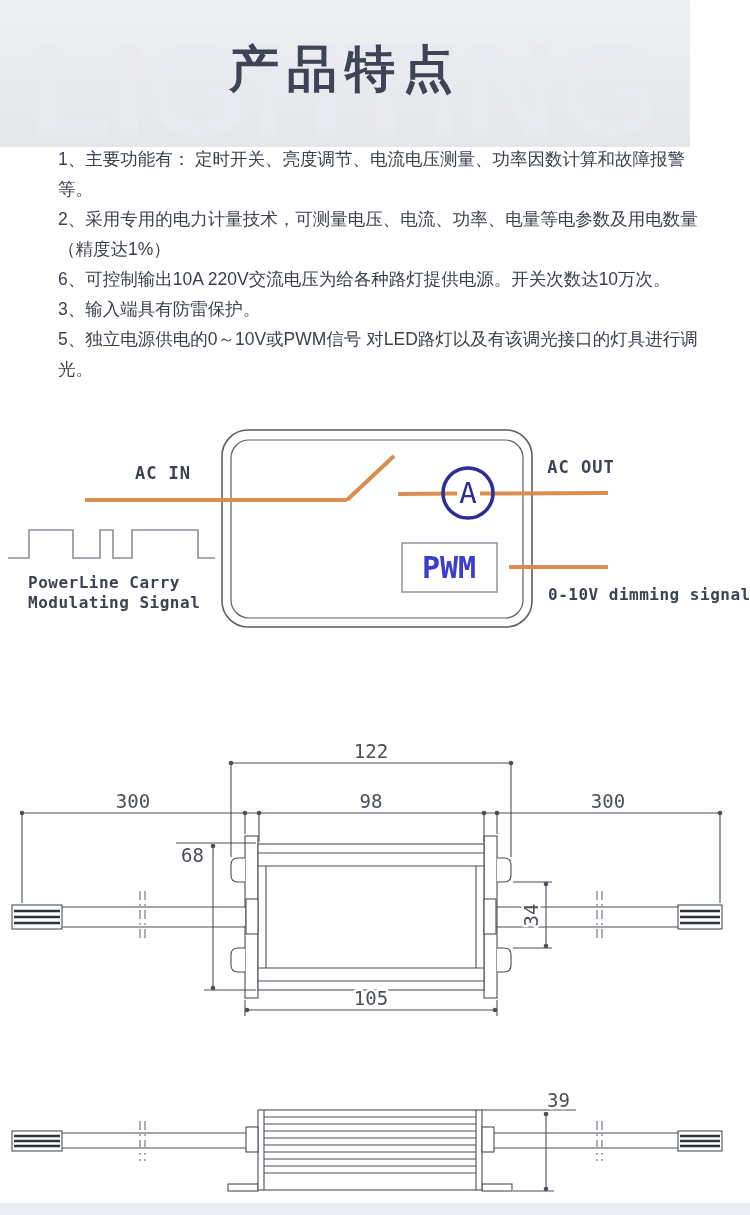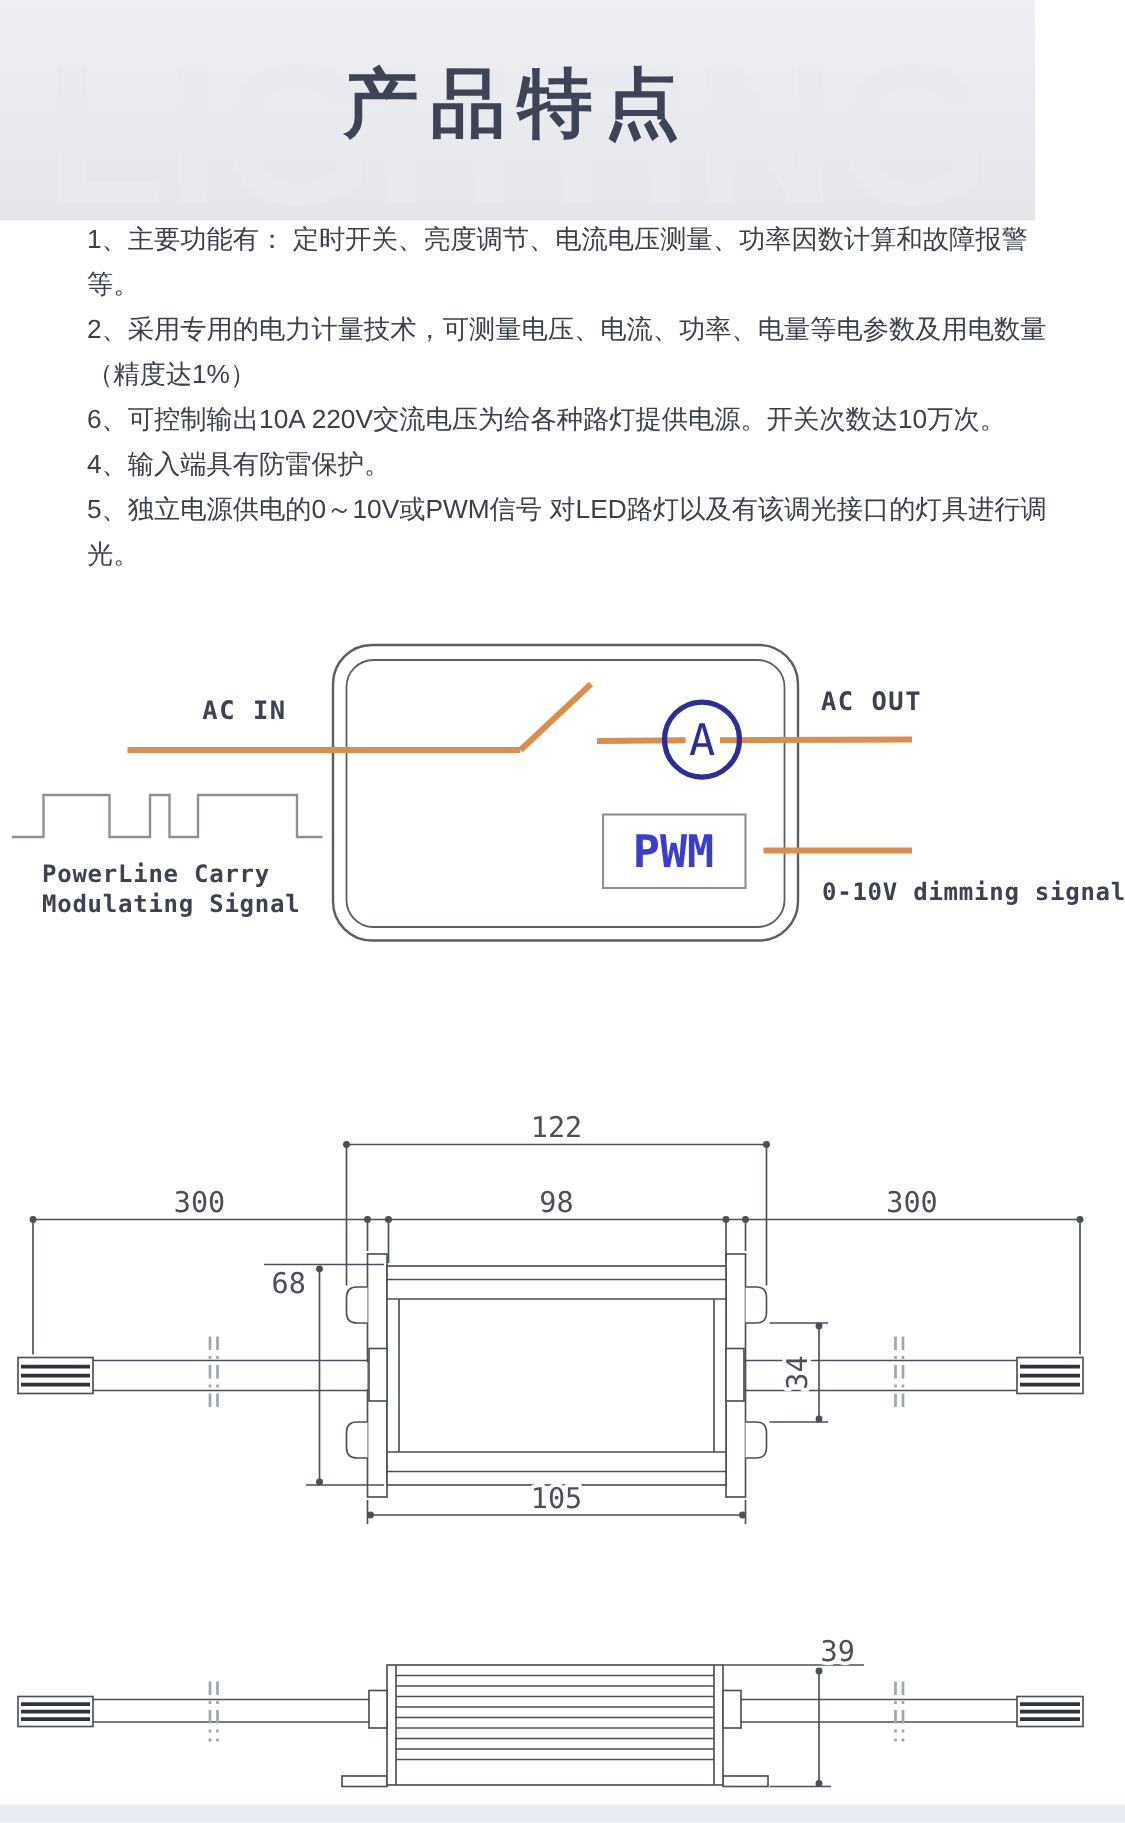--- a/index.html
+++ b/index.html
@@ -64,21 +64,21 @@
 
 <div class="header">
   <div class="watermark">LIGHTING</div>
   <h1 class="page-title">产品特点</h1>
 </div>
 
 <div class="features">
   <p>1、主要功能有： 定时开关、亮度调节、电流电压测量、功率因数计算和故障报警等。</p>
   <p>2、采用专用的电力计量技术，可测量电压、电流、功率、电量等电参数及用电数量（精度达1%）</p>
   <p>6、可控制输出10A 220V交流电压为给各种路灯提供电源。开关次数达10万次。</p>
-  <p>4、输入端具有防雷保护。</p>
+  <p>3、输入端具有防雷保护。</p>
   <p>5、独立电源供电的0～10V或PWM信号 对LED路灯以及有该调光接口的灯具进行调光。</p>
 </div>
 
 <svg class="circuit-svg" width="750" height="245" viewBox="0 420 750 245" xmlns="http://www.w3.org/2000/svg">
 
   <rect x="222" y="430" width="310" height="197" rx="26" fill="none" stroke="#5a5f66" stroke-width="1.6"></rect>
   <rect x="231" y="440" width="292" height="178" rx="18" fill="none" stroke="#5a5f66" stroke-width="1.2"></rect>
 
   <polyline class="orange" points="85,500 347,500"></polyline>
   <line class="orange" x1="347" y1="500" x2="394" y2="456"></line>

